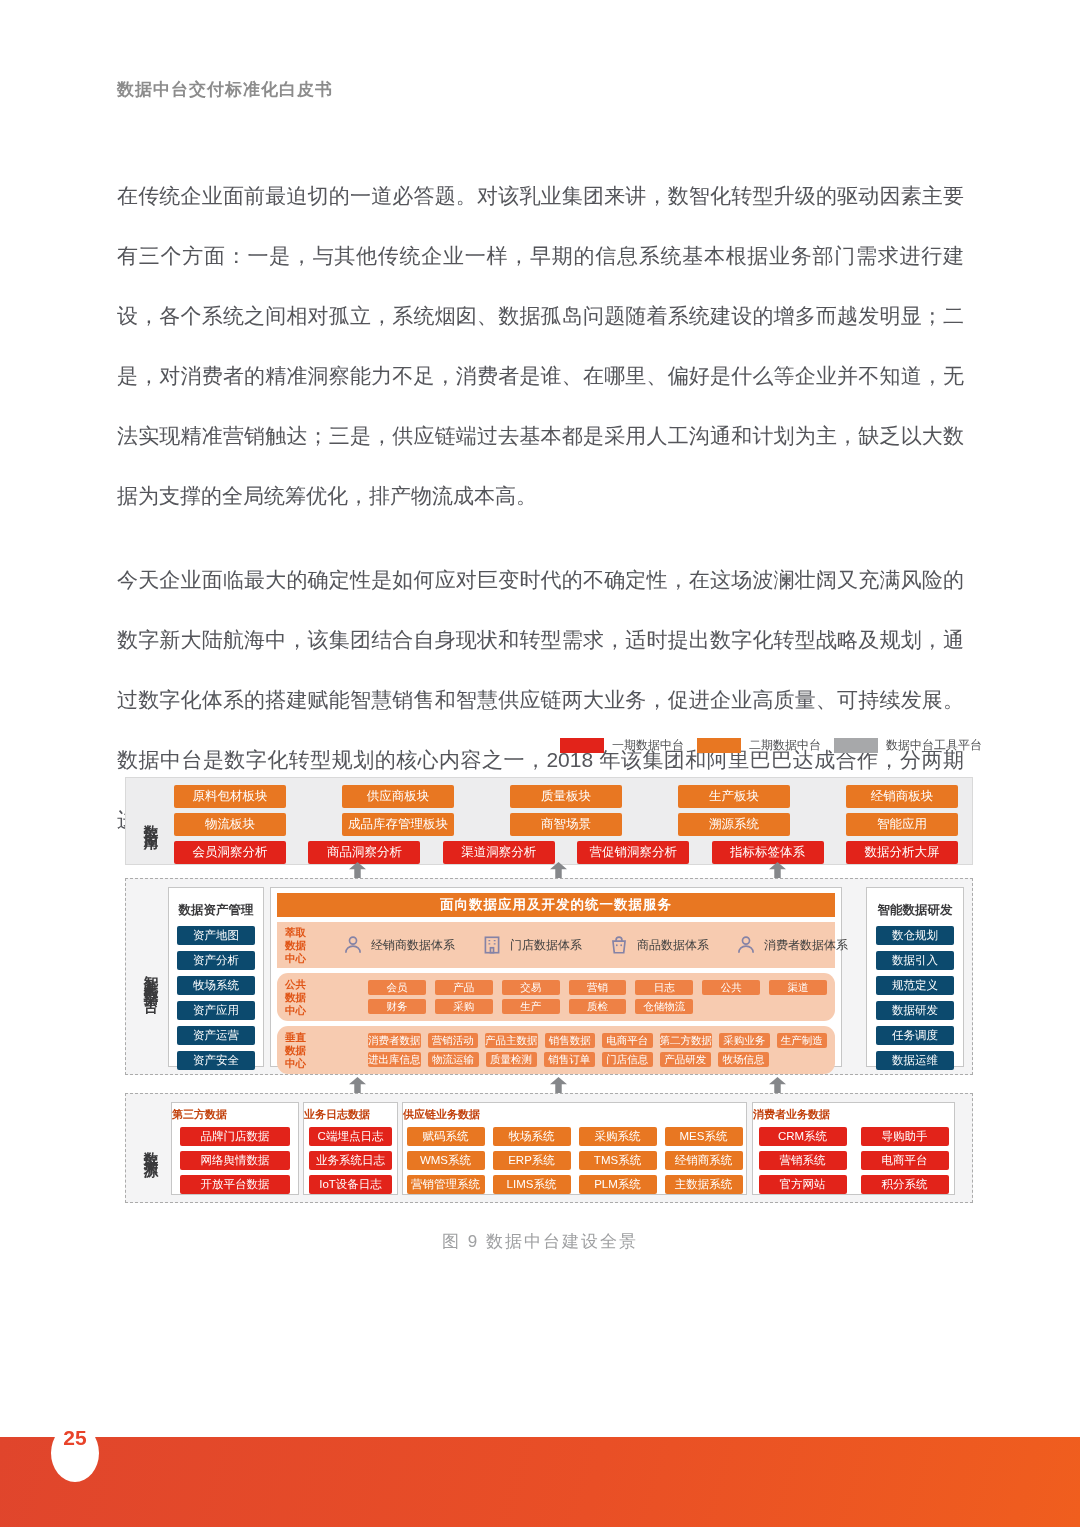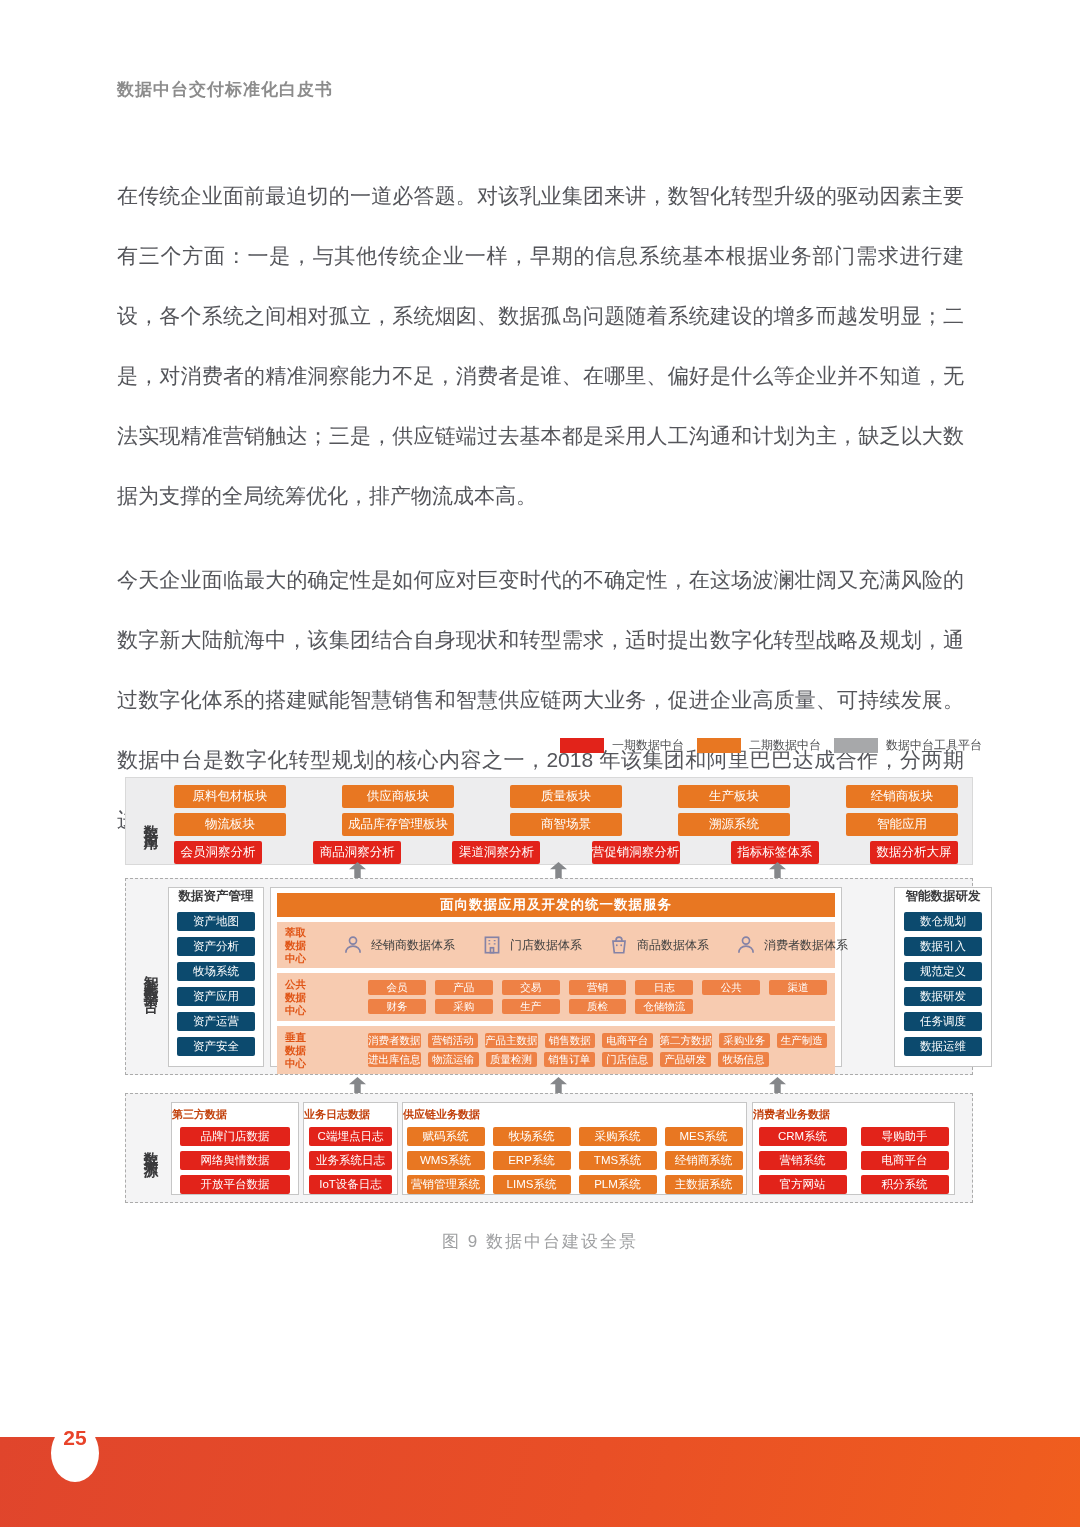--- a/index.html
+++ b/index.html
@@ -34,36 +34,36 @@
     color:#fff;font-size:12.5px;white-space:nowrap;
   }
   .blk.orange{background:#e87722;}
   .blk.red{background:#e2231a;}
   .blk.gray{background:#0c4a6e;}
   
   .band-app{top:777px;height:88px;background:#ededee;border:1px solid #d9d9d9;}
   .app-rows{position:absolute;left:48px;right:14px;top:7px;}
   .app-row{display:flex;justify-content:space-between;margin-bottom:5px;}
   .app-row .blk{width:112px;height:23px;}
-  .app-row.six .blk{width:88px;}
+  .app-row.six .blk{width:112px;}
   
   .arrow-up{
     position:absolute;width:17px;height:16px;background:#85878a;
     clip-path:polygon(50% 0,100% 46%,69% 46%,69% 100%,31% 100%,31% 46%,0 46%);
   }
   
   .band-platform{top:878px;height:197px;background:#f4f4f5;border:1px dashed #ababab;}
   .panel{
     position:absolute;top:8px;background:#fff;border:1px solid #c6c6c6;box-sizing:border-box;
-    padding-top:0;
+    padding-top:14px;
   }
   .panel-title{font-size:12.5px;font-weight:bold;color:#3a3a3c;text-align:center;margin-bottom:7px;white-space:nowrap;}
   .panel .blk{width:78px;height:19px;font-size:11.5px;margin:0 auto 6px auto;}
   .panel-left{left:42px;width:96px;height:180px;}
-  .panel-right{left:768px;width:98px;height:180px;}
+  .panel-right{left:740px;width:98px;height:180px;}
   .panel-center{left:144px;width:572px;height:180px;padding:0;}
   .service-header{
     margin:5px 6px 5px 6px;height:24px;background:#e87722;color:#fff;font-size:13.5px;
     font-weight:bold;display:flex;align-items:center;justify-content:center;letter-spacing:1px;
   }
   .sub-block{
     margin:0 6px 5px 6px;background:#f7cbb0;display:flex;align-items:center;
     box-sizing:border-box;padding:5px 8px;justify-content:space-between;
   }
   .sub-label{
@@ -77,21 +77,21 @@
   .extract-item-label{font-size:12px;color:#404040;white-space:nowrap;}
   .center-rows{flex:1;}
   .mini-grid{display:grid;gap:4px 9px;padding-left:48px;}
   .mini-grid.cols7{grid-template-columns:repeat(7,1fr);}
   .mini-grid.cols8{grid-template-columns:repeat(8,1fr);gap:4px 7px;}
   .mini-grid + .mini-grid{margin-top:4px;}
   .mini{
     height:15px;background:#ee8145;color:#fff;font-size:10.5px;border-radius:2px;
     display:flex;align-items:center;justify-content:center;white-space:nowrap;
   }
-  .common-block,.vertical-block{height:48px;}
+  .common-block,.vertical-block{height:48px;border-radius:11px;}
   
   .band-source{top:1093px;height:110px;background:#f4f4f5;border:1px dashed #ababab;}
   .src-section{
     position:absolute;top:8px;height:93px;background:#fff;border:1px solid #c6c6c6;
     box-sizing:border-box;padding-top:4px;
   }
   .src-title{font-size:11px;font-weight:bold;color:#c2410c;text-align:left;margin-bottom:5px;white-space:nowrap;}
   .src-grid{display:grid;gap:5px 8px;justify-content:center;}
   .src-grid .blk{height:19px;font-size:11.5px;}
   .sec-third{left:45px;width:128px;}

